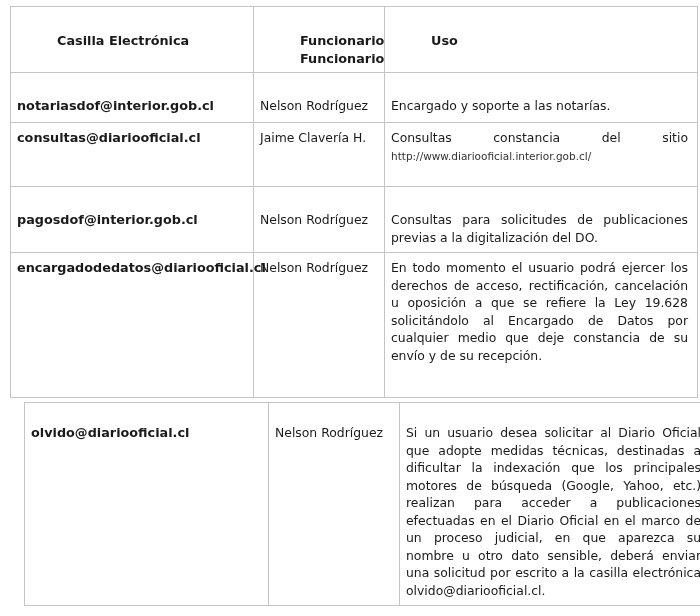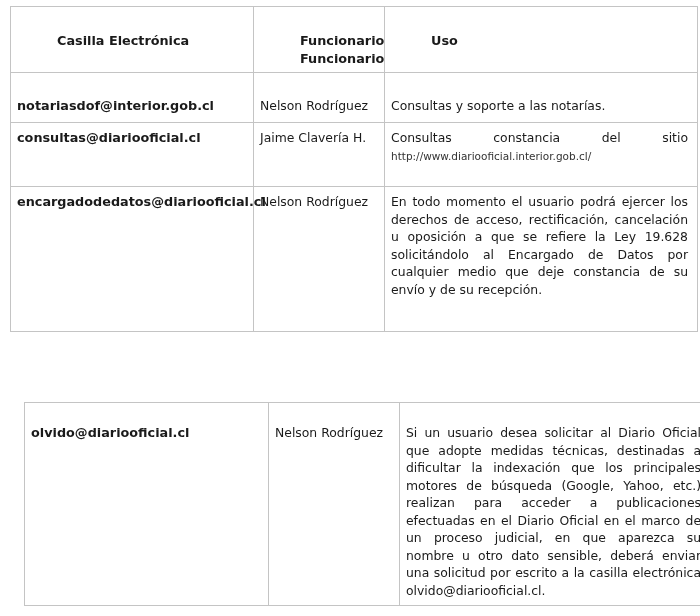--- a/index.html
+++ b/index.html
@@ -36,29 +36,34 @@
     <td class="bold">Casilla Electrónica</td>
     <td class="bold">
       <span>Funcionario</span><br>
       <span>Funcionario</span>
     </td>
     <td class="bold c3">Uso</td>
   </tr>
   <tr class="r1">
     <td class="bold">notariasdof@interior.gob.cl</td>
     <td>Nelson Rodríguez</td>
-    <td class="just c3">Consultas y soporte a las notarías.</td>
+    <td class="just c3">Encargado y soporte a las notarías.</td>
   </tr>
   <tr class="r2">
     <td class="bold">consultas@diariooficial.cl</td>
     <td>Jaime Clavería H.</td>
     <td class="c3">
       <div style="text-align:justify;text-align-last:justify;">Consultas constancia del sitio</div>
       <a class="link">http://www.diariooficial.interior.gob.cl/</a>
     </td>
+  </tr>
+  <tr class="r3">
+    <td class="bold">pagosdof@interior.gob.cl</td>
+    <td>Nelson Rodríguez</td>
+    <td class="just c3">Consultas para solicitudes de publicaciones previas a la digitalización del DO.</td>
   </tr>
   <tr class="r4">
     <td class="bold">encargadodedatos@diariooficial.cl</td>
     <td>Nelson Rodríguez</td>
     <td class="just c3">En todo momento el usuario podrá ejercer los derechos de acceso, rectificación, cancelación u oposición a que se refiere la Ley 19.628 solicitándolo al Encargado de Datos por cualquier medio que deje constancia de su envío y de su recepción.</td>
   </tr>
 </tbody>
   </table>
 
 <table class="t2">

